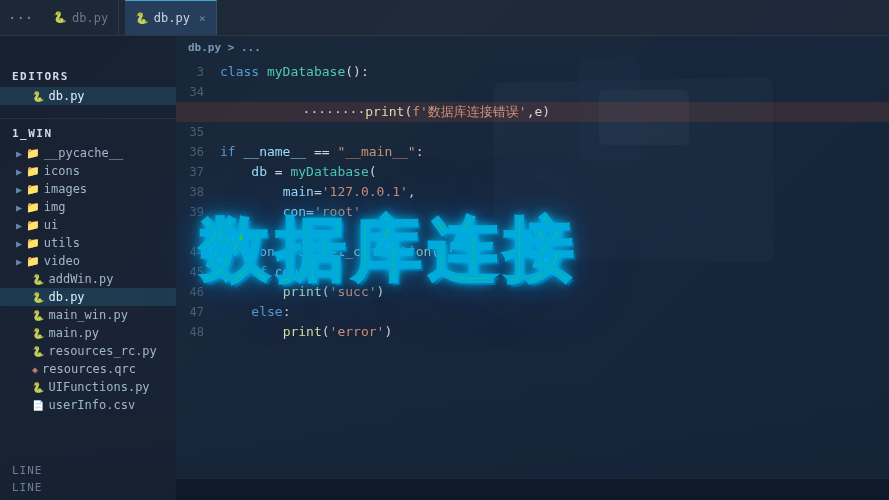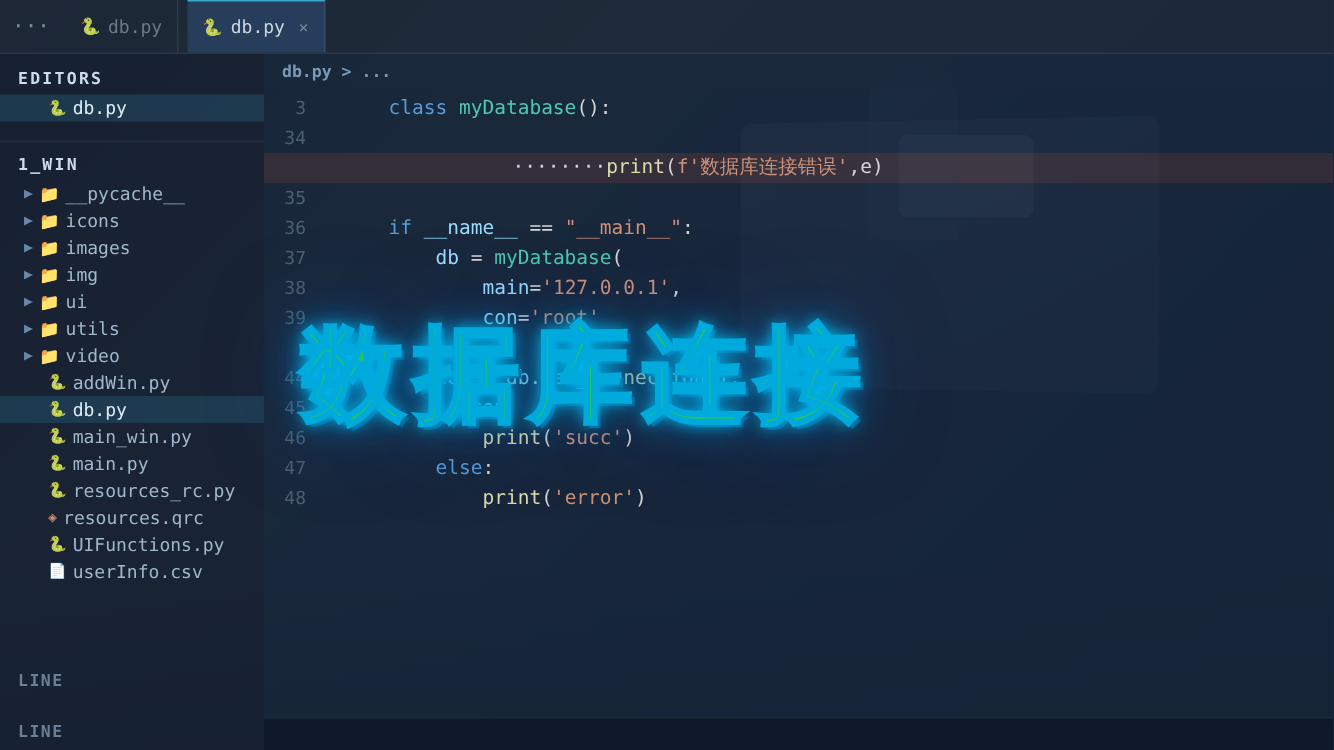--- a/index.html
+++ b/index.html
@@ -136,20 +136,21 @@
       padding-top: 4px;
     }
 
     .sidebar-section-title {
       font-size: 11px;
       font-weight: 700;
       color: #ccddee;
       letter-spacing: 1.5px;
       padding: 6px 12px 4px 12px;
       text-transform: uppercase;
+      margin-top: 24px;
     }
 
     .sidebar-folder {
       display: flex;
       align-items: center;
       gap: 4px;
       padding: 2px 8px 2px 16px;
       font-size: 12px;
       color: #a0b8cc;
       cursor: pointer;
@@ -186,24 +187,23 @@
     }
 
     .bottom-panels {
       margin-top: auto;
       padding-bottom: 4px;
     }
     .bottom-panel-item {
       font-size: 11px;
       color: #6a8099;
       padding: 2px 12px;
-      font-weight: 700;
+      font-weight: 400;
       letter-spacing: 1px;
       text-transform: uppercase;
-      margin-top: 17px;
     }
 
     
     .editor-area {
       flex: 1;
       background: rgba(22, 36, 55, 0.82);
       display: flex;
       flex-direction: column;
       overflow: hidden;
       position: relative;
@@ -245,21 +245,20 @@
       color: #4a6070;
       font-size: 12px;
       flex-shrink: 0;
       user-select: none;
     }
 
     .line-content {
       flex: 1;
       white-space: pre;
       color: #c8d8e8;
-      margin-left: 39px;
     }
 
     
     .code-line.highlighted {
       background: rgba(255, 100, 50, 0.12);
       padding-left: 20px;
     }
 
     
     .kw { color: #569cd6; }

